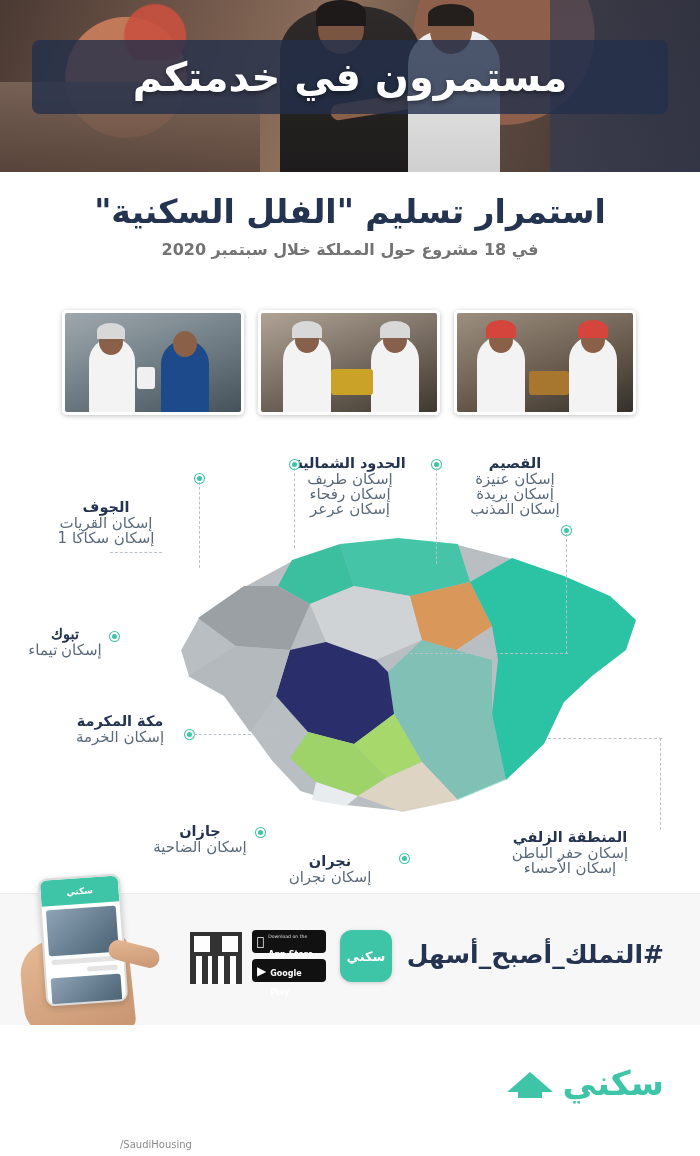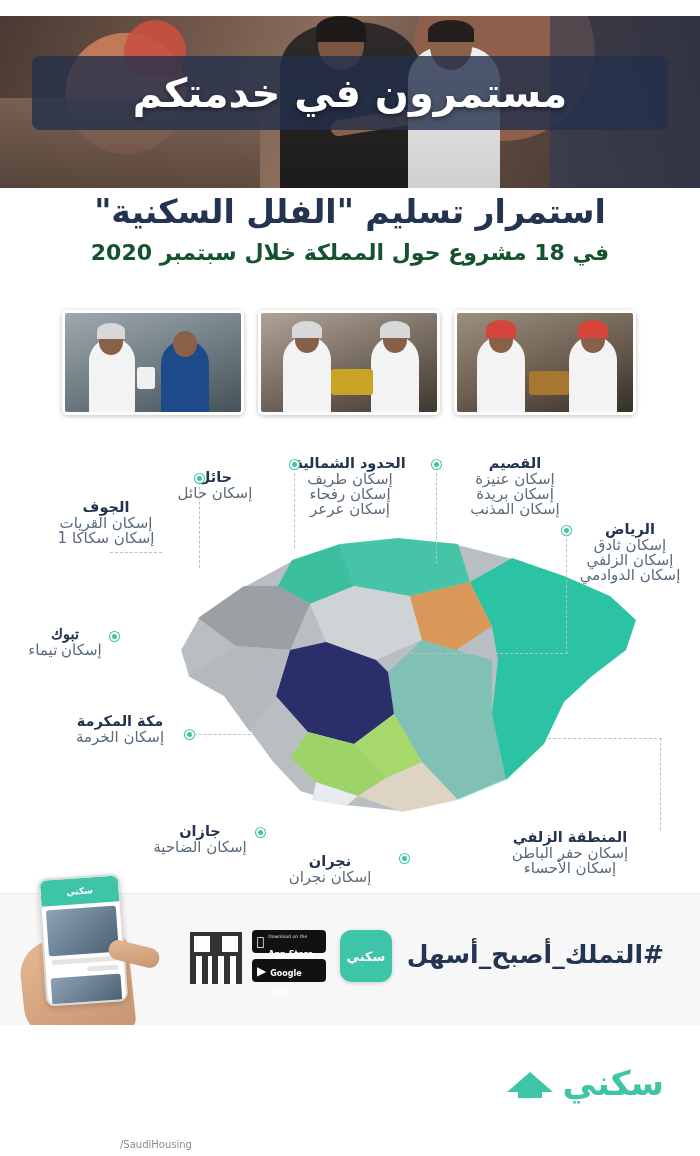--- a/index.html
+++ b/index.html
@@ -11,21 +11,21 @@
   }
   .page {
     position: relative;
     width: 700px; height: 1156px;
     background: #ffffff;
     overflow: hidden;
   }
 
   
   .hero {
-    position: absolute; top: 16px; left: 0;
+    position: absolute; top: 0; left: 0;
     width: 700px; height: 172px;
     overflow: hidden;
     background: #6d5a4c;
   }
   .hero-photo {
     position: absolute; inset: 0;
     background:
       radial-gradient(circle at 18% 45%, #c07a5a 0 60px, rgba(192,122,90,0) 61px),
       radial-gradient(circle at 72% 20%, #8e5f4a 0 90px, rgba(142,95,74,0) 91px),
       linear-gradient(110deg, #4a3a33 0%, #6b5246 22%, #8d6f5c 45%, #5d4a40 68%, #3b2f29 100%);
@@ -99,22 +99,22 @@
     position: absolute; top: 190px; right: 0; width: 700px;
     text-align: center; direction: rtl;
   }
   .headline {
     color: #233350;
     font-size: 33px; font-weight: bold;
     line-height: 44px;
   }
   .subheadline {
     margin-top: 6px;
-    color: #14532d;
-    font-size: 22px; font-weight: bold;
+    color: #737373;
+    font-size: 16px; font-weight: bold;
   }
 
   
   .photo-strip {
     position: absolute; top: 310px; left: 62px;
     width: 576px; height: 105px;
     display: flex; gap: 14px; direction: ltr;
   }
   .photo-card {
     position: relative;
@@ -406,40 +406,30 @@
 
     <div class="label" style="right:120px; top:14px; width:130px;">
       <div class="name">القصيم</div>
       <div class="item">إسكان عنيزة</div>
       <div class="item">إسكان بريدة</div>
       <div class="item">إسكان المذنب</div>
     </div>
     <div class="dot" style="left:432px; top:20px;"></div>
     <div class="leader-v" style="left:436px; top:28px; height:96px;"></div>
 
-    <div class="label" style="right:430px; top:28px; width:110px;">
-      <div class="name">حائل</div>
-      <div class="item">إسكان حائل</div>
-    </div>
     <div class="dot" style="left:195px; top:34px;"></div>
     <div class="leader-v" style="left:199px; top:42px; height:86px;"></div>
 
     <div class="label" style="right:534px; top:58px; width:120px;">
       <div class="name">الجوف</div>
       <div class="item">إسكان القريات</div>
       <div class="item">إسكان سكاكا 1</div>
     </div>
     <div class="leader" style="left:110px; top:112px; width:52px;"></div>
 
-    <div class="label" style="right:10px; top:80px; width:120px;">
-      <div class="name">الرياض</div>
-      <div class="item">إسكان ثادق</div>
-      <div class="item">إسكان الزلفي</div>
-      <div class="item">إسكان الدوادمي</div>
-    </div>
     <div class="dot" style="left:562px; top:86px;"></div>
     <div class="leader-v" style="left:566px; top:94px; height:120px;"></div>
     <div class="leader" style="left:400px; top:213px; width:168px;"></div>
 
     <div class="label" style="right:585px; top:185px; width:100px;font-family:Liberation Serif, serif;">
       <div class="name">تبوك</div>
       <div class="item">إسكان تيماء</div>
     </div>
     <div class="dot" style="left:110px; top:192px;"></div>
 

